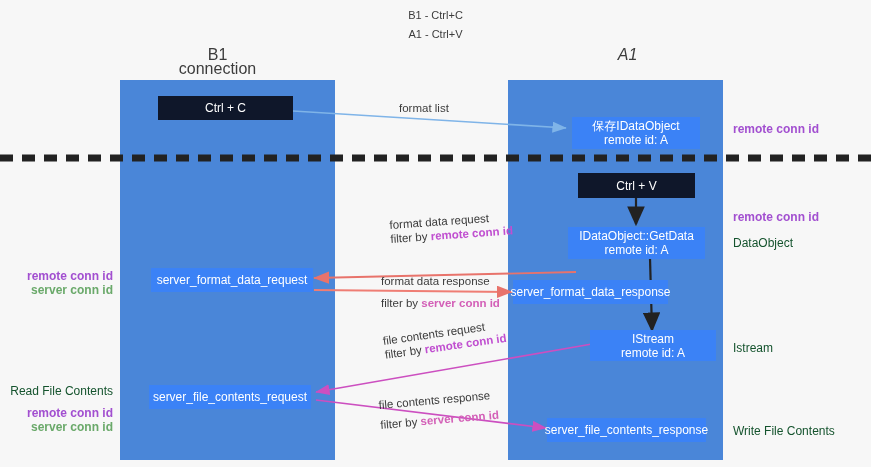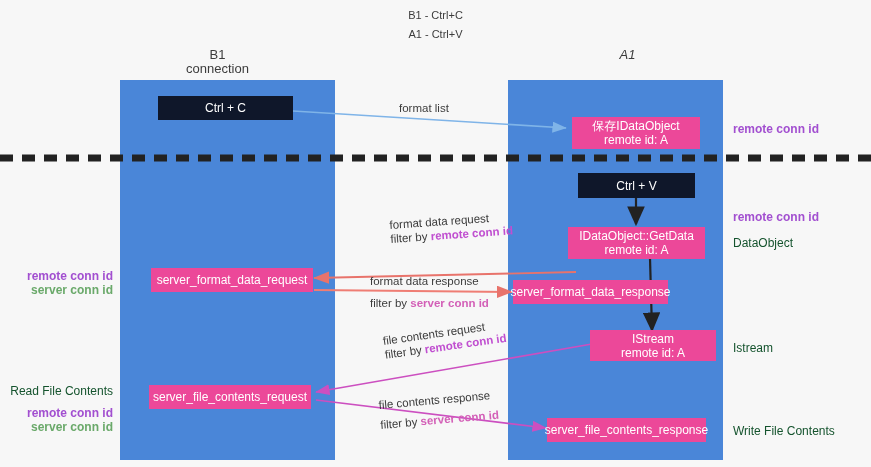--- a/index.html
+++ b/index.html
@@ -13,38 +13,38 @@
   }
   #stage{position:absolute;left:0;top:0;width:871px;height:467px;}
 
   .title{
     position:absolute;left:0;top:6px;width:871px;
     text-align:center;font-size:11px;line-height:19px;color:#3c3c3c;
   }
   .title div{white-space:pre;}
 
   .col-head{
-    position:absolute;text-align:center;font-size:13px;line-height:14px;color:#3c3c3c;
+    position:absolute;text-align:center;font-size:16px;line-height:14px;color:#3c3c3c;
   }
   .col-head .l1{display:block;}
   .col-head .l2{display:block;}
 
   .lane{
     position:absolute;background:#4a86d8;
   }
 
   .node{
     position:absolute;
     display:flex;flex-direction:column;align-items:center;justify-content:center;
     text-align:center;color:#ffffff;font-size:12px;line-height:14px;
     box-sizing:border-box;
     padding:2px 4px;
   }
   .node.green{background:#0f172a;}
-  .node.orange{background:#ec4899;}
+  .node.orange{background:#3b82f6;}
   .node span{display:block;white-space:nowrap;}
 
   .sidelabel{
     position:absolute;font-size:12px;line-height:15px;
     white-space:nowrap;
   }
   .sidelabel.purple{color:#a24fd0;font-weight:bold;}
   .sidelabel.green{color:#6aa96a;font-weight:bold;}
   .sidelabel.plain{color:#14532d;}
   .sidelabel.right{text-align:left;}
@@ -156,21 +156,21 @@
     <span>format list</span>
   </div>
 
   <div class="edgelabel" style="left:389px;top:218px;transform:rotate(-4deg);transform-origin:left top;">
     <div>format data request</div>
     <div>
       <span>filter by </span><span class="hl-purple">remote conn id</span>
     </div>
   </div>
 
-  <div class="edgelabel" style="left:370px;top:274px;">
+  <div class="edgelabel" style="left:381px;top:274px;">
     <div>format data response</div>
     <div style="margin-top:8px;">
       <span>filter by </span><span class="hl-pink">server conn id</span>
     </div>
   </div>
 
   <div class="edgelabel" style="left:382px;top:334px;transform:rotate(-8deg);transform-origin:left top;">
     <div>file contents request</div>
     <div>
       <span>filter by </span><span class="hl-purple">remote conn id</span>

